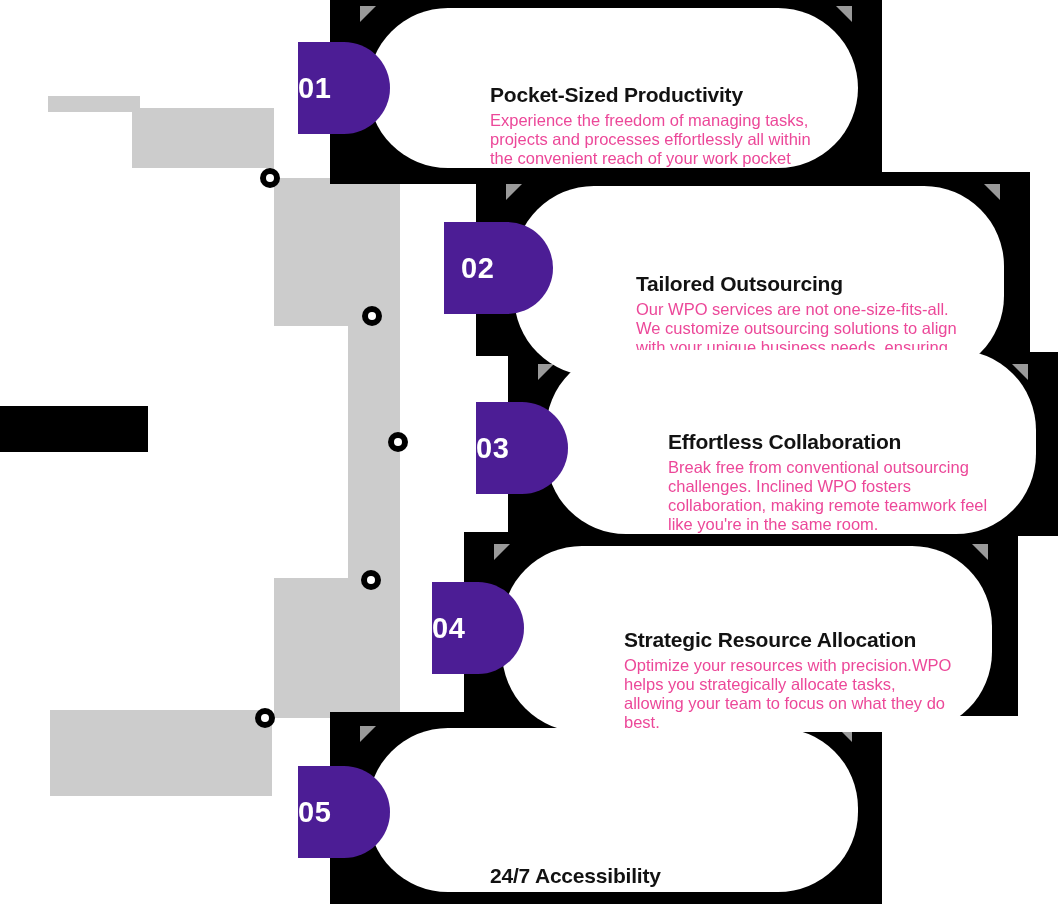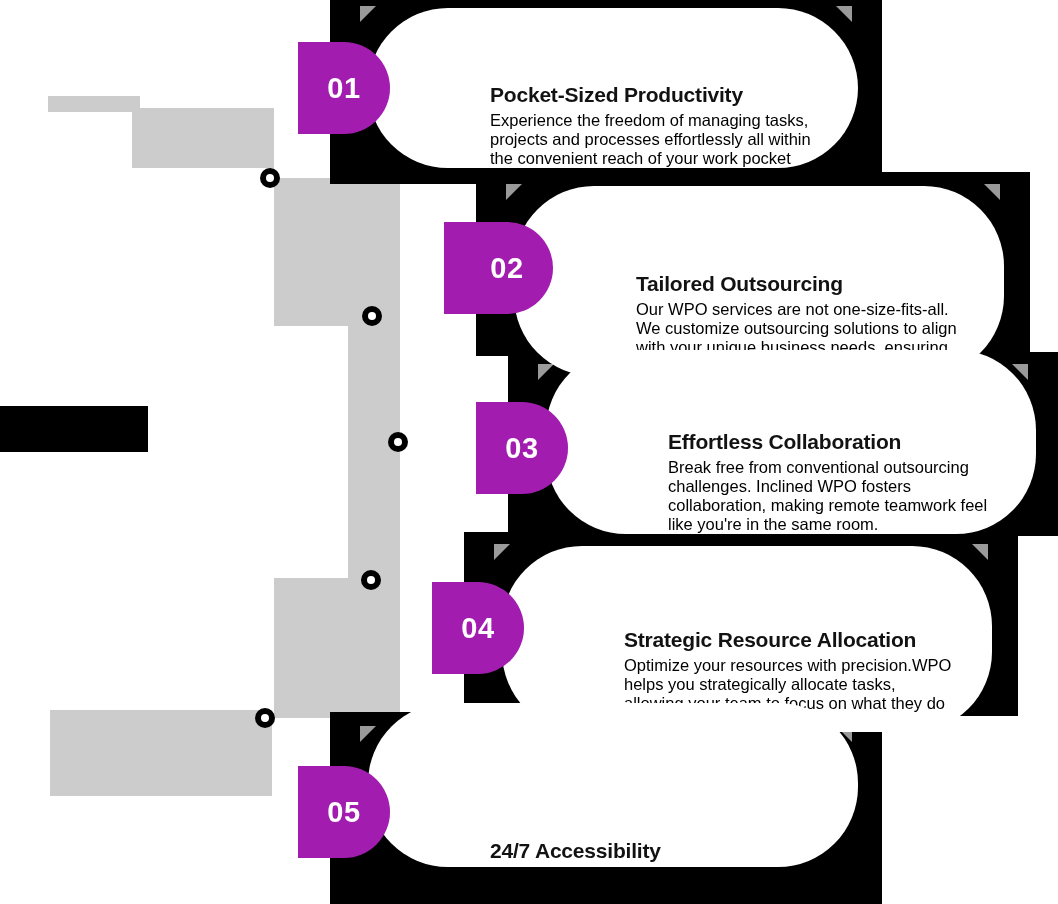--- a/index.html
+++ b/index.html
@@ -70,26 +70,25 @@
   }
   .corner-tri.tr {
     border-top: 16px solid #9a9a9a;
     border-left: 16px solid transparent;
   }
 
   .badge {
     position: absolute;
     width: 92px;
     height: 92px;
-    background: #a21caf;
+    background: #4c1d95;
     border-radius: 0 46px 46px 0;
     z-index: 5;
     display: flex;
     align-items: center;
-    justify-content: center;
     color: #ffffff;
     font-size: 29px;
     font-weight: bold;
     letter-spacing: 0.5px;
   }
 
   .card {
     position: absolute;
     background: #ffffff;
     border-radius: 80px;
@@ -107,21 +106,21 @@
     font-size: 21px;
     font-weight: bold;
     color: #121212;
     margin: 0 0 4px 0;
     letter-spacing: -0.2px;
     white-space: nowrap;
   }
   .card-body {
     font-size: 16.5px;
     line-height: 19px;
-    color: #000000;
+    color: #ec4899;
     margin: 0;
   }
 </style>
 </head>
 <body>
 
 <div id="stage">
 
   <div class="deco-block" style="left:48px; top:96px; width:92px; height:16px;"></div>
   <div class="deco-block" style="left:132px; top:108px; width:142px; height:60px;"></div>
@@ -195,21 +194,21 @@
     </div>
     <div class="badge" style="left:432px; top:582px;">
       <span>04</span>
     </div>
   </div>
 
   <div class="row">
     <div class="row-backdrop" style="left:330px; top:712px; width:552px; height:192px;"></div>
     <div class="corner-tri tl" style="left:360px; top:726px;"></div>
     <div class="corner-tri tr" style="left:836px; top:726px;"></div>
-    <div class="card" style="left:368px; top:703px; width:490px; height:164px;">
+    <div class="card" style="left:368px; top:728px; width:490px; height:164px;">
       <div class="card-inner">
         <div class="card-title">24/7 Accessibility</div>
       </div>
     </div>
     <div class="badge" style="left:298px; top:766px;">
       <span>05</span>
     </div>
   </div>
 
 </div>

